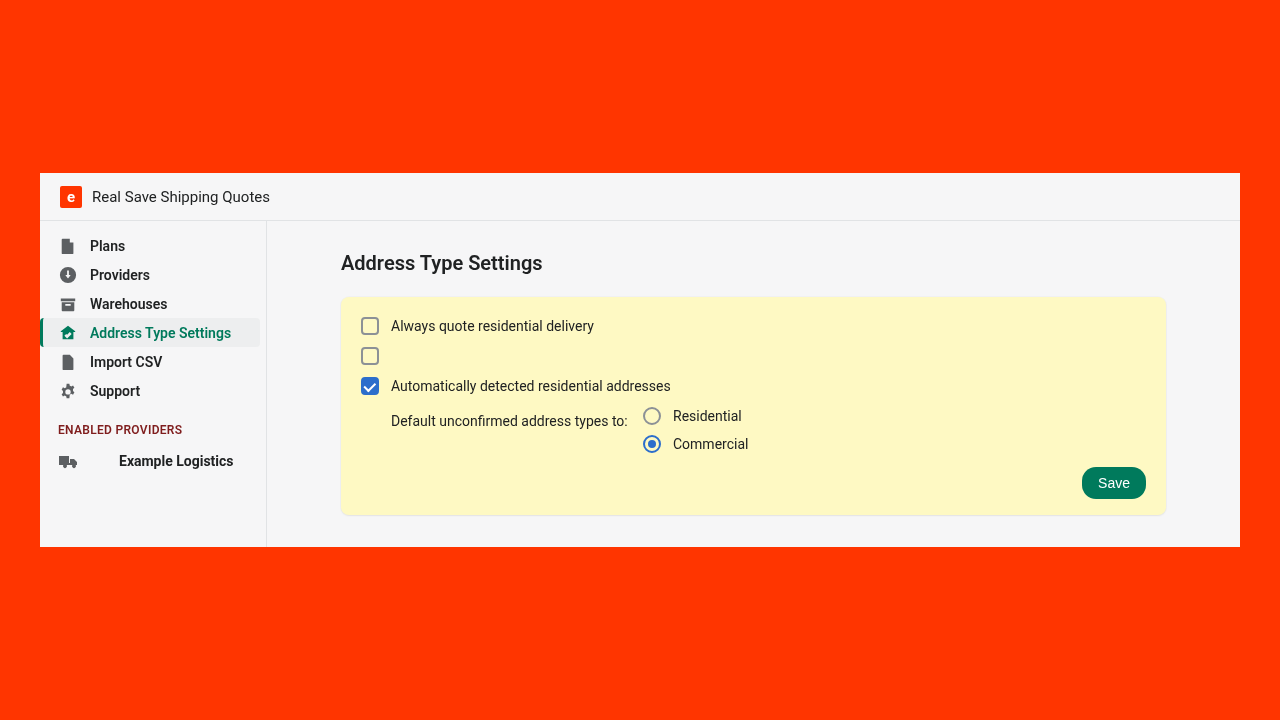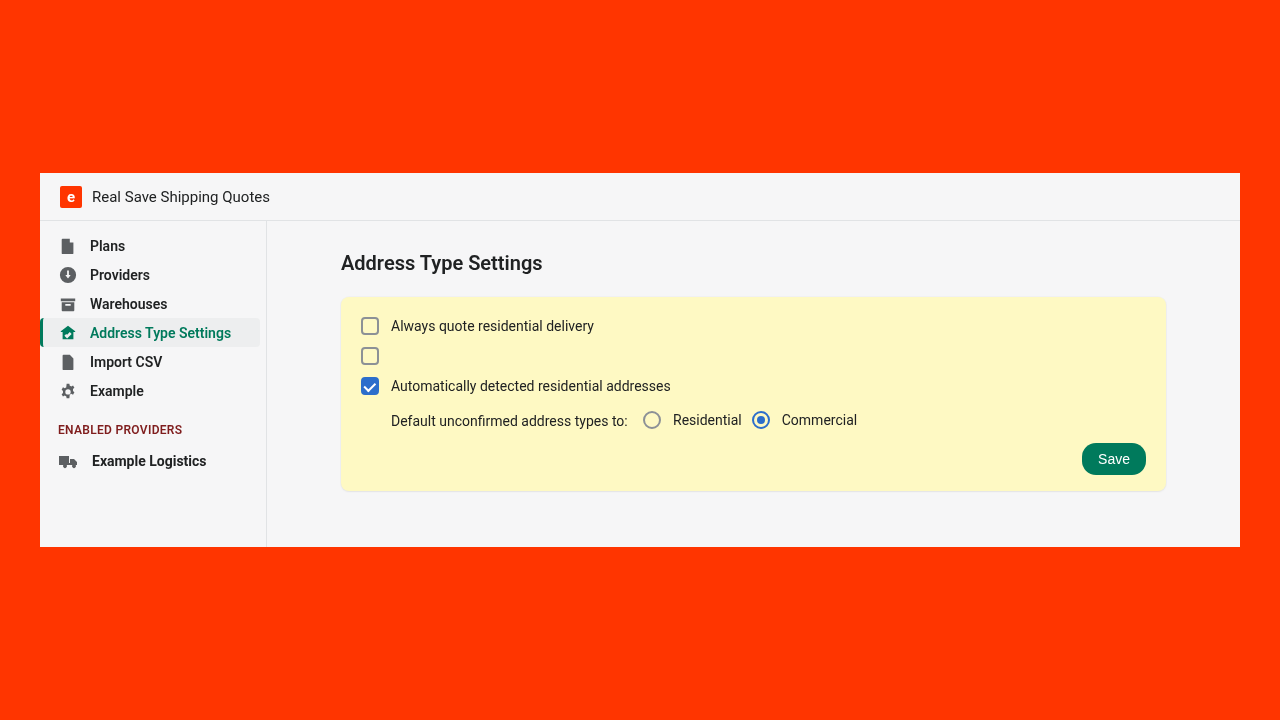--- a/index.html
+++ b/index.html
@@ -95,20 +95,21 @@
     padding: 18px 18px 8px 18px;
   }
   .provider-item {
     display: flex;
     align-items: center;
     padding: 6px 18px;
     font-size: 14px;
     font-weight: 700;
     color: #202223;
     cursor: pointer;
+    gap: 27px;
   }
   .provider-item .nav-icon { margin-right: 14px; }
   .content-area {
     flex: 1;
     padding: 30px 74px 20px 74px;
     overflow: auto;
   }
   .page-title {
     font-size: 20px;
     font-weight: 600;
@@ -150,31 +151,31 @@
     height: 5px;
     border-left: 2px solid #fff;
     border-bottom: 2px solid #fff;
     transform: rotate(-45deg) translateY(-1px);
   }
   .sub-group {
     margin-left: 30px;
     margin-top: 6px;
     margin-bottom: 6px;
     display: flex;
-    align-items: flex-end;
+    align-items: flex-start;
   }
   .sub-label {
     font-size: 14px;
     color: #202223;
     padding-top: 6px;
     width: 252px;
   }
   .radio-stack {
     display: flex;
-    flex-direction: row;
+    flex-direction: column;
     gap: 10px;
   }
   .radio-row {
     display: flex;
     align-items: center;
     font-size: 14px;
     color: #202223;
     cursor: pointer;
   }
   .radio {
@@ -269,21 +270,21 @@
         </span>
         <span>Import CSV</span>
       </div>
 
       <div class="nav-item">
         <span class="nav-icon">
           <svg width="18" height="18" viewBox="0 0 20 20">
               <path d="M11.5 2l.5 2.1c.6.2 1.1.5 1.6.8l2-1 1.5 2.6-1.6 1.4c.1.4.1.7.1 1.1s0 .7-.1 1.1l1.6 1.4-1.5 2.6-2-1c-.5.3-1 .6-1.6.8L11.5 18h-3l-.5-2.1c-.6-.2-1.1-.5-1.6-.8l-2 1L2.9 13.5l1.6-1.4C4.4 11.7 4.4 11.4 4.4 11s0-.7.1-1.1L2.9 8.5 4.4 5.9l2 1c.5-.3 1-.6 1.6-.8L8.5 2h3zM10 8a3 3 0 1 0 0 6 3 3 0 0 0 0-6z"></path>
             </svg>
         </span>
-        <span>Example</span>
+        <span>Support</span>
       </div>
 
       <div class="nav-section-label">ENABLED PROVIDERS</div>
 
       <div class="provider-item">
         <span class="nav-icon">
           <svg width="20" height="20" viewBox="0 0 20 20">
               <path d="M1 5h10v7h1V8h4l3 3v3h-1.3a2 2 0 1 1-3.4 0H8.7a2 2 0 1 1-3.4 0H1V5z"></path>
             </svg>
         </span>

